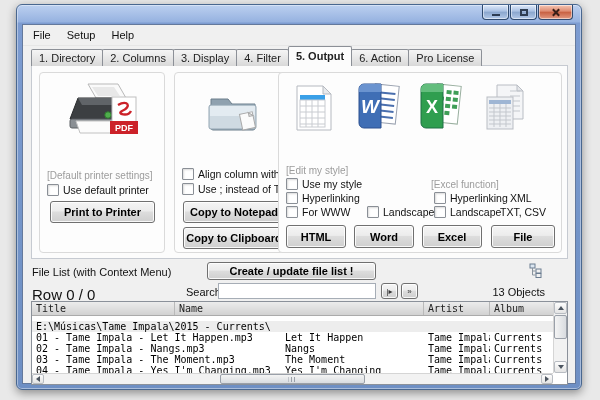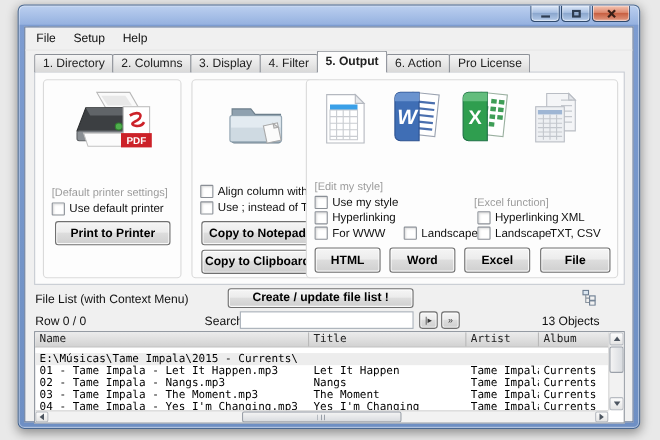--- a/index.html
+++ b/index.html
@@ -51,21 +51,21 @@
   .cb{width:10px;height:10px;flex:0 0 auto;background:#fff;border:1px solid #8a8f96;border-radius:1px;
       margin-right:4px;box-shadow:inset 1px 1px 2px rgba(0,0,0,.15);}
   .btn{position:absolute;display:flex;align-items:center;justify-content:center;font-size:11px;font-weight:bold;
        color:#000;border:1px solid #707070;border-radius:3px;box-sizing:border-box;cursor:default;
        background:linear-gradient(#f5f5f5,#ececec 45%,#ddd 50%,#cfcfcf);box-shadow:inset 0 0 0 1px rgba(255,255,255,.85);}
   .icon-abs{position:absolute;}
   
   .fl-label{position:absolute;left:9px;top:241px;font-size:11px;color:#111;}
   .create-btn{left:184px;top:237px;width:169px;height:18px;font-size:11px;}
   .tree-icon{position:absolute;left:506px;top:238px;width:15px;height:15px;}
-  .row-counter{position:absolute;left:9px;top:261px;font-size:11px;color:#111;}
+  .row-counter{position:absolute;left:9px;top:261px;font-size:15px;color:#111;}
   .search-label{position:absolute;left:163px;top:261px;font-size:11px;color:#111;}
   .search-input{position:absolute;left:195px;top:258px;width:158px;height:16px;box-sizing:border-box;
        border:1px solid #a6adb6;background:#fff;font-size:11px;padding:0 3px;font-family:"Liberation Sans",sans-serif;}
   .nav-btn{top:258px;width:17px;height:16px;font-size:8px;font-weight:normal;color:#333;}
   .objects-count{position:absolute;right:30px;top:261px;font-size:11px;color:#111;}
   
   .table{position:absolute;left:8px;top:276px;width:537px;height:84px;background:#fff;
        border:1px solid #8b919a;box-sizing:border-box;overflow:hidden;
        font-family:"DejaVu Sans Mono","Liberation Mono",monospace;font-size:10px;}
   .thead{display:flex;height:13px;background:linear-gradient(#ececec,#d2d2d2);border-bottom:1px solid #ababab;}
@@ -306,22 +306,22 @@
 
       <span class="row-counter">Row 0 / 0</span>
       <span class="search-label">Search</span>
       <input class="search-input" type="text" value="" style="">
       <div class="btn nav-btn" style="left:358px;">|▸</div>
       <div class="btn nav-btn" style="left:378px;">»</div>
       <span class="objects-count">13 Objects</span>
 
       <div class="table">
         <div class="thead">
+          <div class="hc c-title">Title</div>
           <div class="hc c-name">Name</div>
-          <div class="hc c-title">Title</div>
           <div class="hc c-artist">Artist</div>
           <div class="hc c-album">Album</div>
         </div>
         <div class="tspacer"></div>
         <div>
             <div class="trow dir">
               <div class="tc c-name">E:\Músicas\Tame Impala\2015 - Currents\</div>
               <div class="tc c-title"></div>
               <div class="tc c-artist"></div>
               <div class="tc c-album"></div>

